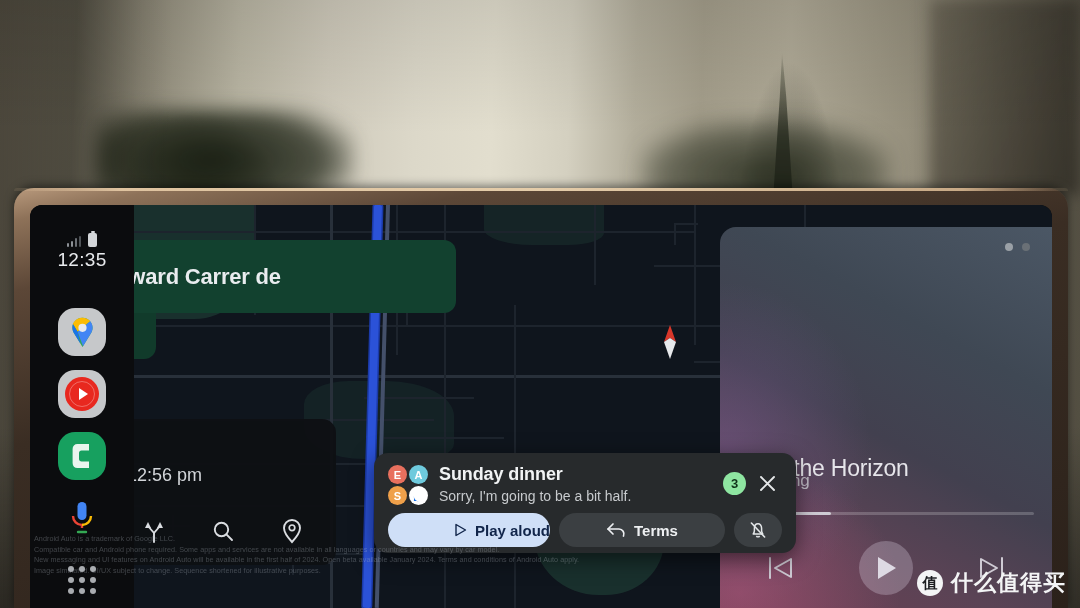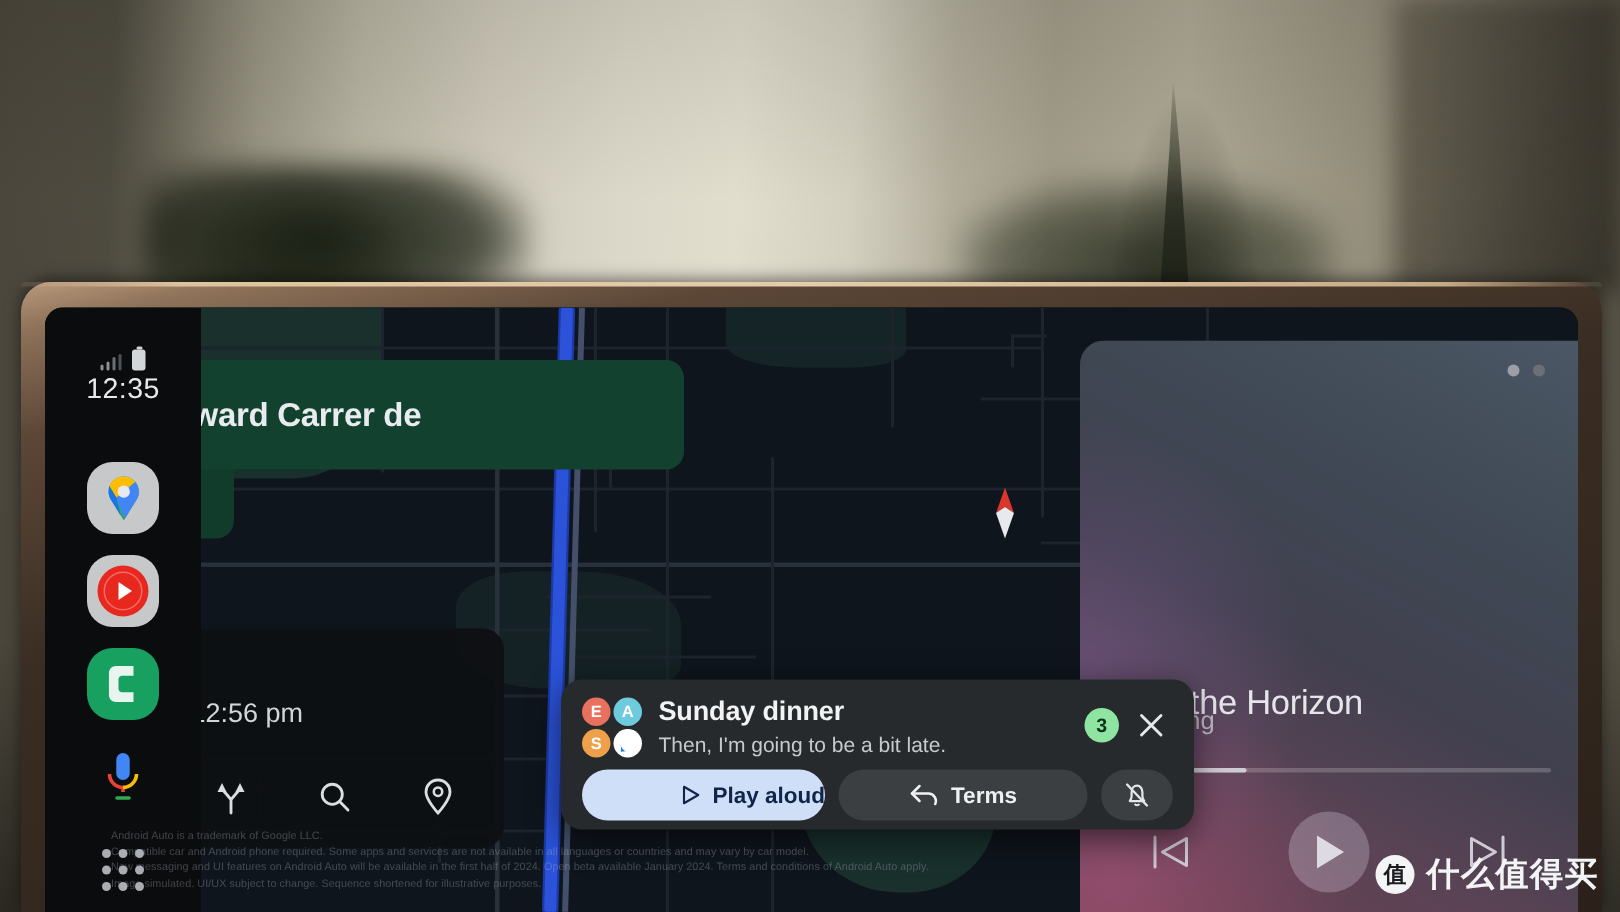--- a/index.html
+++ b/index.html
@@ -251,24 +251,23 @@
     display:flex;align-items:center;justify-content:space-around;padding:0 14px;
   }
   .ctrl{color:#cfcbd4;display:flex;align-items:center;justify-content:center;}
   .playbtn{
     width:54px;height:54px;border-radius:50%;background:rgba(220,210,225,.30);
     display:flex;align-items:center;justify-content:center;
   }
 
   
   .legal{
-    position:absolute;left:34px;bottom:14px;width:560px;z-index:30;
+    position:absolute;left:34px;bottom:32px;width:560px;z-index:30;
     color:rgba(190,196,205,.30);font-size:7.2px;line-height:10.5px;
     letter-spacing:.05px;
-    margin-left:40px;
   }
   .legal div{white-space:nowrap;}
 
   
   .wm{
     position:absolute;right:14px;bottom:10px;z-index:40;
     display:flex;align-items:center;gap:8px;
   }
   .wm-logo{
     width:26px;height:26px;border-radius:50%;background:#f3f4f5;
@@ -527,21 +526,21 @@
           <span>S</span>
         </div>
         <div class="av" style="background:#ffffff;">
           <svg width="12" height="12" viewBox="0 0 12 12">
             <path d="M6 0.8 A5.2 5.2 0 1 1 0.8 6 C0.8 7 1 7.4 1 8.6 L0.9 11.1 L3.6 10.9 C4.3 11.1 5 11.2 6 11.2 A5.2 5.2 0 0 0 6 0.8 Z" fill="#1a73e8"></path>
           </svg>
         </div>
       </div>
       <div class="notif-txt">
         <div class="notif-title">Sunday dinner</div>
-        <div class="notif-body">Then, I'm going to be a bit late.</div>
+        <div class="notif-body">Sorry, I'm going to be a bit half.</div>
       </div>
       <div class="badge">3</div>
       <div class="notif-close">
         <svg width="21" height="21" viewBox="0 0 21 21">
           <path d="M4 4 L17 17 M17 4 L4 17" stroke="#e6e8ea" stroke-width="1.9" stroke-linecap="round" fill="none"></path>
         </svg>
       </div>
     </div>
     <div class="notif-acts">
       <div class="act play">

